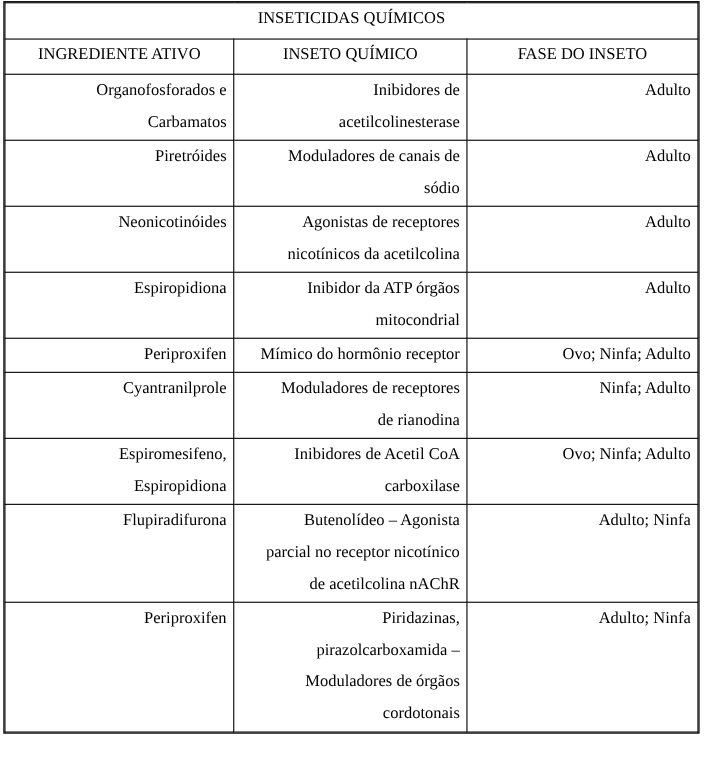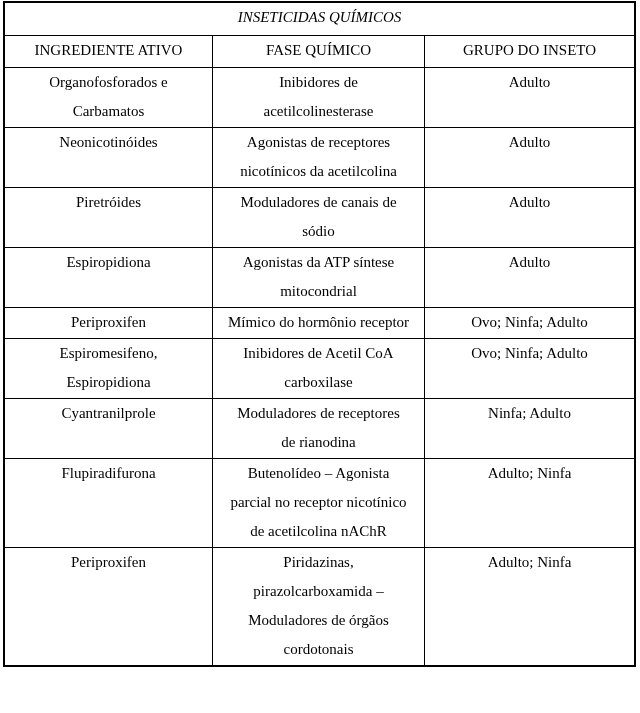--- a/index.html
+++ b/index.html
@@ -49,33 +49,32 @@
   col.col-ingrediente { width: 208px; }
   col.col-grupo       { width: 212px; }
   col.col-fase        { width: 210px; }
 
   .title-cell {
     text-align: center;
     height: 31px;
     line-height: 31px;
     padding-top: 0;
     padding-bottom: 0;
-    font-style: italic;
   }
 
   .header-cell {
     text-align: center;
     height: 30px;
     line-height: 30px;
     padding-top: 0;
     padding-bottom: 0;
   }
 
   .body-cell {
-    text-align: center;
+    text-align: right;
   }
 
   
   tr.lines-1 td { height: 29px; }
   tr.lines-2 td { height: 58px; }
   tr.lines-3 td { height: 87px; margin-top: 44px; }
   tr.lines-4 td { height: 116px; }
 
   .cell-text {
     display: block;
@@ -91,108 +90,108 @@
       <col class="col-ingrediente">
       <col class="col-grupo">
       <col class="col-fase">
     </colgroup>
     <thead>
       <tr>
         <th class="title-cell" colspan="3">INSETICIDAS QUÍMICOS</th>
       </tr>
       <tr>
         <th class="header-cell">INGREDIENTE ATIVO</th>
-        <th class="header-cell">FASE QUÍMICO</th>
-        <th class="header-cell">GRUPO DO INSETO</th>
+        <th class="header-cell">INSETO QUÍMICO</th>
+        <th class="header-cell">FASE DO INSETO</th>
       </tr>
     </thead>
     <tbody id="table-body">
         <tr class="lines-2">
           <td class="body-cell">
             <span class="cell-text">Organofosforados e
 Carbamatos</span>
           </td>
           <td class="body-cell">
             <span class="cell-text">Inibidores de
 acetilcolinesterase</span>
           </td>
           <td class="body-cell">
             <span class="cell-text">Adulto</span>
           </td>
         </tr>
         <tr class="lines-2">
           <td class="body-cell">
+            <span class="cell-text">Piretróides</span>
+          </td>
+          <td class="body-cell">
+            <span class="cell-text">Moduladores de canais de
+sódio</span>
+          </td>
+          <td class="body-cell">
+            <span class="cell-text">Adulto</span>
+          </td>
+        </tr>
+        <tr class="lines-2">
+          <td class="body-cell">
             <span class="cell-text">Neonicotinóides</span>
           </td>
           <td class="body-cell">
             <span class="cell-text">Agonistas de receptores
 nicotínicos da acetilcolina</span>
           </td>
           <td class="body-cell">
             <span class="cell-text">Adulto</span>
           </td>
         </tr>
         <tr class="lines-2">
           <td class="body-cell">
-            <span class="cell-text">Piretróides</span>
-          </td>
-          <td class="body-cell">
-            <span class="cell-text">Moduladores de canais de
-sódio</span>
-          </td>
-          <td class="body-cell">
-            <span class="cell-text">Adulto</span>
-          </td>
-        </tr>
-        <tr class="lines-2">
-          <td class="body-cell">
             <span class="cell-text">Espiropidiona</span>
           </td>
           <td class="body-cell">
-            <span class="cell-text">Agonistas da ATP síntese
+            <span class="cell-text">Inibidor da ATP órgãos
 mitocondrial</span>
           </td>
           <td class="body-cell">
             <span class="cell-text">Adulto</span>
           </td>
         </tr>
         <tr class="lines-1">
           <td class="body-cell">
             <span class="cell-text">Periproxifen</span>
           </td>
           <td class="body-cell">
             <span class="cell-text">Mímico do hormônio receptor</span>
           </td>
           <td class="body-cell">
             <span class="cell-text">Ovo; Ninfa; Adulto</span>
+          </td>
+        </tr>
+        <tr class="lines-2">
+          <td class="body-cell">
+            <span class="cell-text">Cyantranilprole</span>
+          </td>
+          <td class="body-cell">
+            <span class="cell-text">Moduladores de receptores
+de rianodina</span>
+          </td>
+          <td class="body-cell">
+            <span class="cell-text">Ninfa; Adulto</span>
           </td>
         </tr>
         <tr class="lines-2">
           <td class="body-cell">
             <span class="cell-text">Espiromesifeno,
 Espiropidiona</span>
           </td>
           <td class="body-cell">
             <span class="cell-text">Inibidores de Acetil CoA
 carboxilase</span>
           </td>
           <td class="body-cell">
             <span class="cell-text">Ovo; Ninfa; Adulto</span>
-          </td>
-        </tr>
-        <tr class="lines-2">
-          <td class="body-cell">
-            <span class="cell-text">Cyantranilprole</span>
-          </td>
-          <td class="body-cell">
-            <span class="cell-text">Moduladores de receptores
-de rianodina</span>
-          </td>
-          <td class="body-cell">
-            <span class="cell-text">Ninfa; Adulto</span>
           </td>
         </tr>
         <tr class="lines-3">
           <td class="body-cell">
             <span class="cell-text">Flupiradifurona</span>
           </td>
           <td class="body-cell">
             <span class="cell-text">Butenolídeo – Agonista
 parcial no receptor nicotínico
 de acetilcolina nAChR</span>

